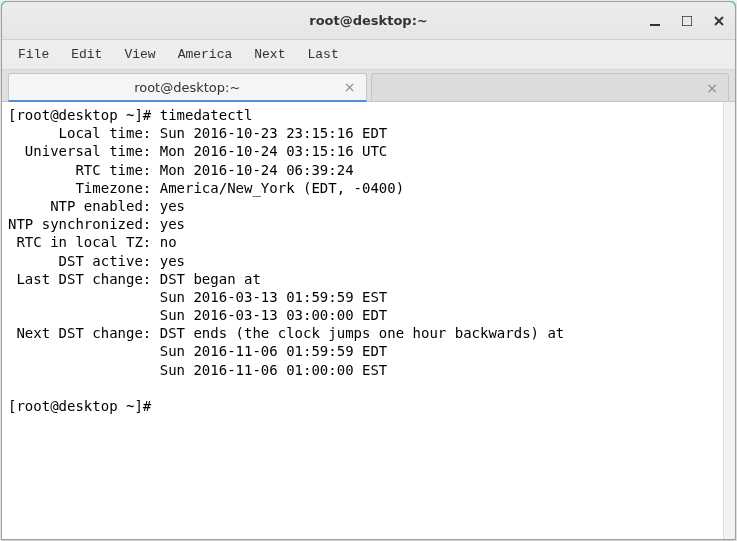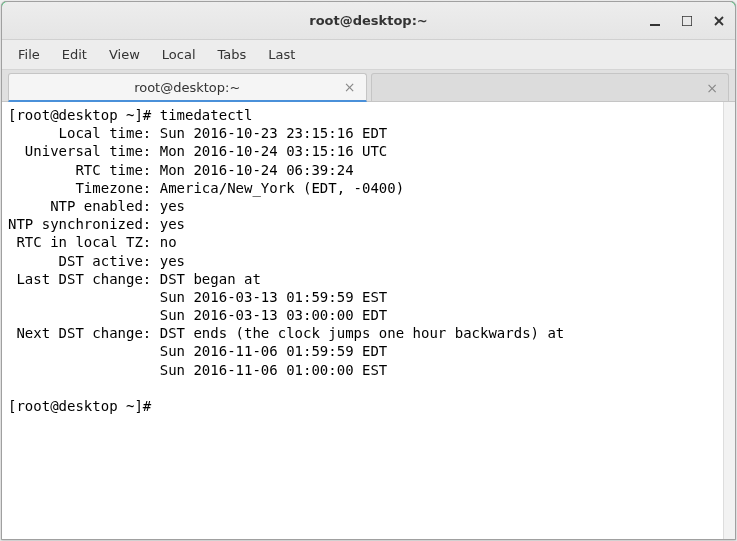--- a/index.html
+++ b/index.html
@@ -66,20 +66,21 @@
       align-items: center;
       padding: 0 6px;
       gap: 2px;
       border-bottom: 1px solid #d5d5d5;
     }
     .menu-item {
       font-size: 13px;
       color: #333;
       padding: 4px 10px;
       cursor: pointer;
+      font-family: Liberation Mono, monospace;
     }
     .tabs {
       display: flex;
       background: #e0e0e0;
       height: 32px;
       border-bottom: 1px solid #c5c5c5;
       padding: 0 4px;
       padding-top: 3px;
     }
     .tab {
@@ -160,22 +161,22 @@
             <line x1="9" y1="1" x2="1" y2="9" stroke="#333" stroke-width="1.8"></line>
           </svg>
       </div>
     </div>
   </div>
 
   <div class="menubar">
     <div class="menu-item">File</div>
     <div class="menu-item">Edit</div>
     <div class="menu-item">View</div>
-    <div class="menu-item">Local</div>
-    <div class="menu-item">Tabs</div>
+    <div class="menu-item">America</div>
+    <div class="menu-item">Next</div>
     <div class="menu-item">Last</div>
   </div>
 
   <div class="tabs">
     <div class="tab active">
       <span class="tab-label">root@desktop:~</span>
       <span class="tab-close">×</span>
     </div>
     <div class="tab">
       <span class="tab-close">×</span>

